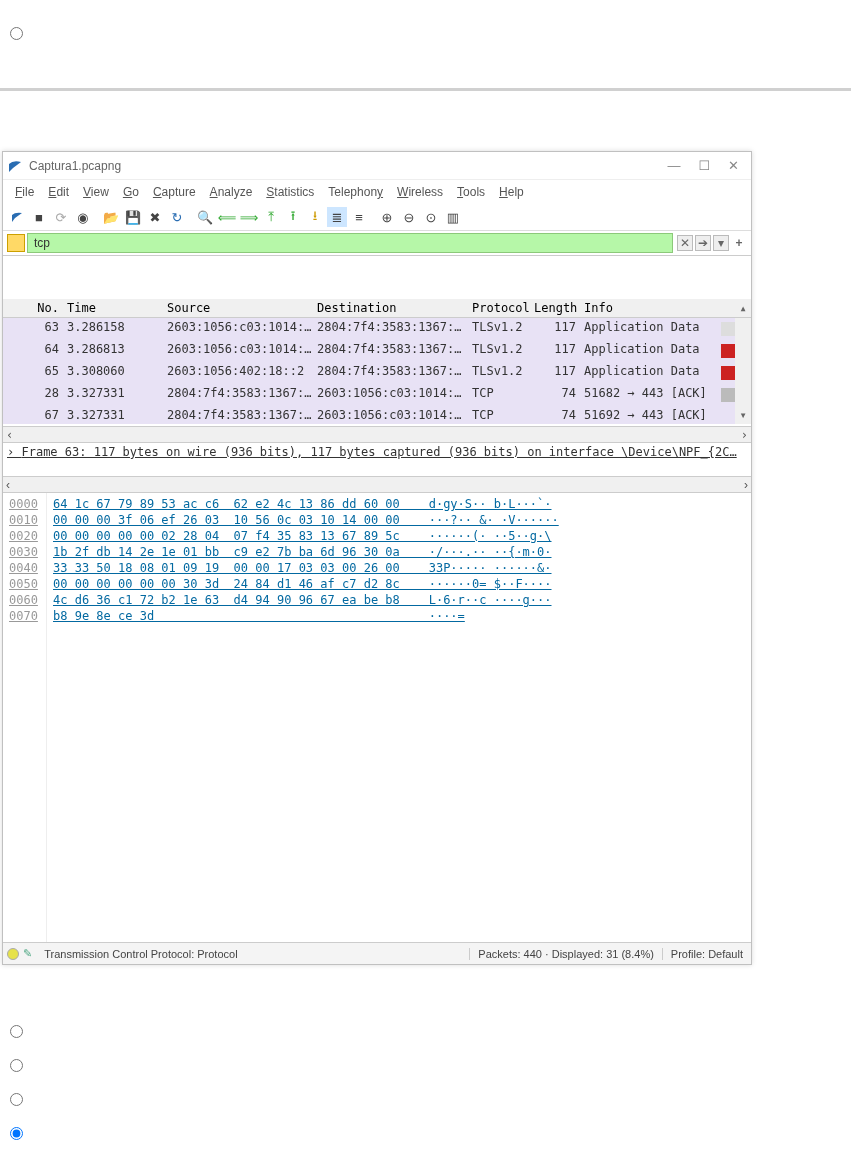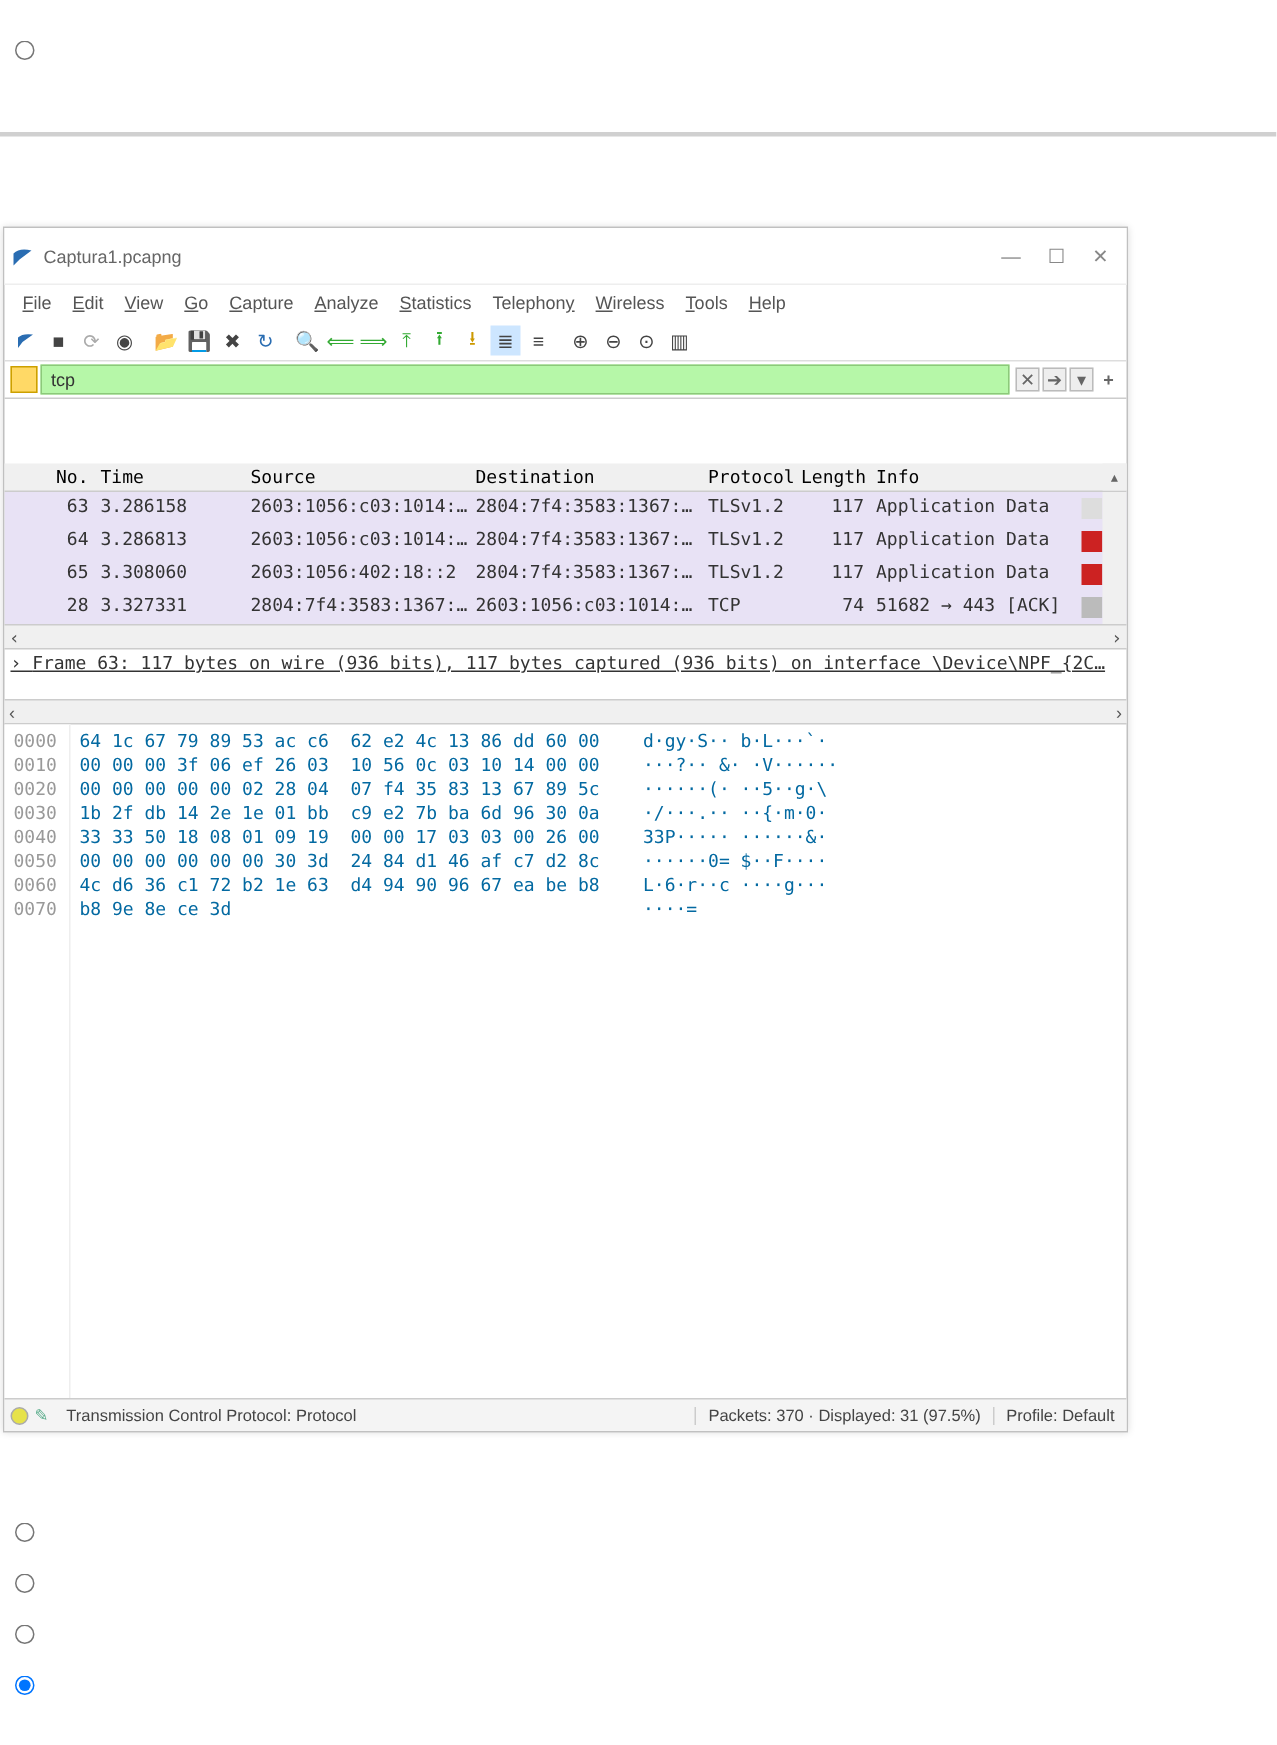--- a/index.html
+++ b/index.html
@@ -22,21 +22,21 @@
   .app-window {
     width: 750px;
     margin-left: 2px;
     border: 1px solid #c0c0c0;
     background: #fff;
     box-shadow: 0 0 5px rgba(0,0,0,0.15);
   }
   .titlebar {
     display: flex;
     align-items: center;
-    height: 38px;
+    height: 28px;
     padding: 0 4px;
     background: #fff;
     border-bottom: 1px solid #eee;
   }
   .titlebar .app-icon {
     width: 16px; height: 16px;
     margin-right: 6px;
   }
   .titlebar .title {
     flex: 1;
@@ -121,21 +121,21 @@
     display: flex;
     background: #f0f0f0;
     border-bottom: 1px solid #ccc;
   }
   .packet-header > div, .packet-row > div {
     padding: 2px 4px;
     overflow: hidden;
     white-space: nowrap;
   }
   .packet-list-body {
-    height: 88px;
+    height: 108px;
     overflow: hidden;
     position: relative;
   }
   .packet-row {
     display: flex;
     background: #e8e2f5;
     color: #333;
   }
   .col-no   { width: 60px; text-align: right; padding-right:8px;}
   .col-time { width: 100px; }
@@ -196,21 +196,21 @@
     padding: 3px 6px;
     color: #999;
     border-right: 1px solid #eee;
     width: 44px;
   }
   .hex-content {
     flex:1;
     padding: 3px 6px;
     color: #0369a1;
   }
-  .hex-row { white-space: pre; line-height: 16px; }
+  .hex-row { white-space: pre; line-height: 16px; text-decoration: underline; }
   .statusbar {
     display: flex;
     align-items: center;
     border-top: 1px solid #ccc;
     background: #f4f4f4;
     height: 22px;
     font-size: 11px;
     color: #444;
   }
   .status-led {
@@ -423,21 +423,21 @@
         <div class="hex-row">00 00 00 00 00 00 30 3d  24 84 d1 46 af c7 d2 8c    ······0= $··F····</div>
         <div class="hex-row">4c d6 36 c1 72 b2 1e 63  d4 94 90 96 67 ea be b8    L·6·r··c ····g···</div>
         <div class="hex-row">b8 9e 8e ce 3d                                      ····=</div>
       </div>
   </div>
 
   <div class="statusbar">
     <div class="status-led"></div>
     <div class="status-pencil">✎</div>
     <div class="status-text">Transmission Control Protocol: Protocol</div>
-    <div class="status-seg">Packets: 370 · Displayed: 31 (97.5%)</div>
+    <div class="status-seg">Packets: 440 · Displayed: 31 (8.4%)</div>
     <div class="status-seg">Profile: Default</div>
   </div>
 
 </div>
 
 <div class="bottom-radios">
   <div class="radio-item"><input type="radio" name="optB" style=""></div>
   <div class="radio-item"><input type="radio" name="optB" style=""></div>
   <div class="radio-item"><input type="radio" name="optB" style=""></div>
   <div class="radio-item"><input type="radio" name="optB" checked="" style=""></div>

